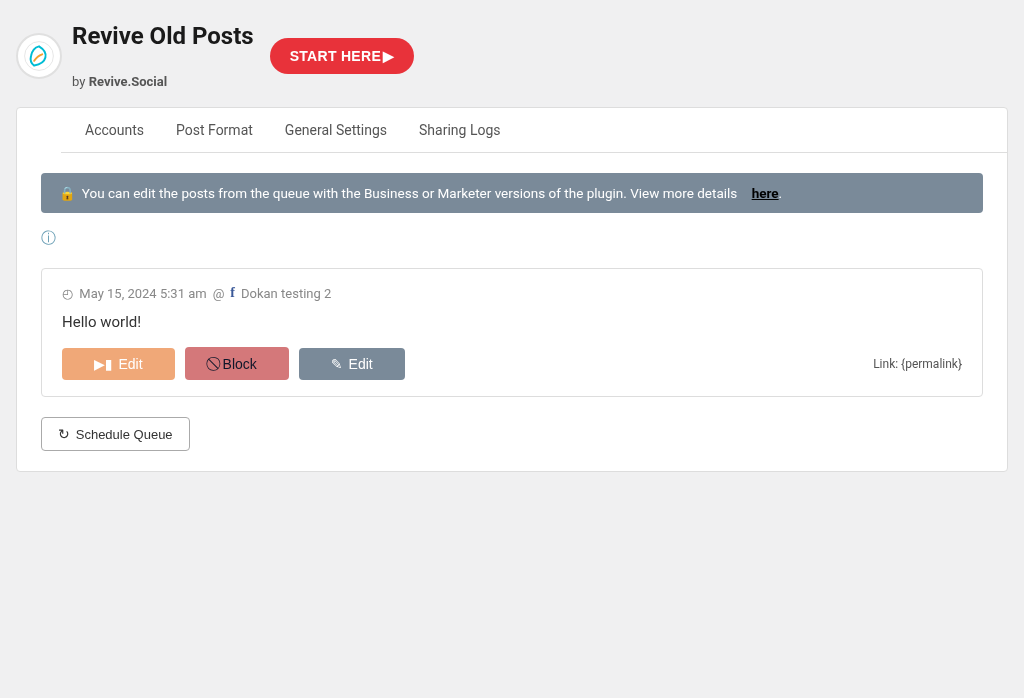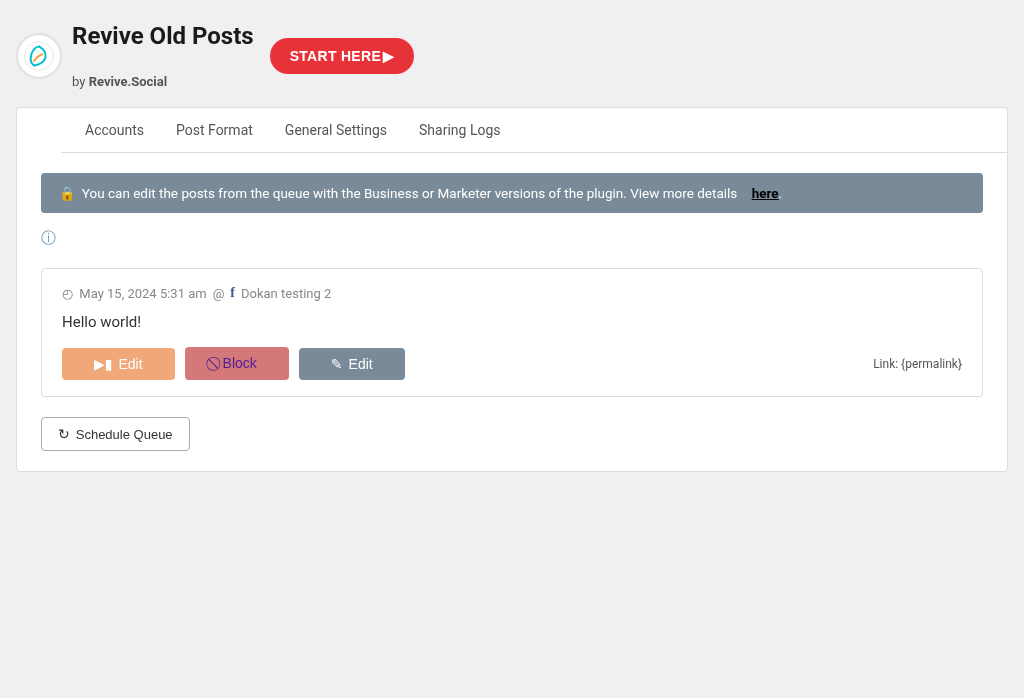--- a/index.html
+++ b/index.html
@@ -197,28 +197,28 @@
       font-size: 14px;
       cursor: pointer;
       display: flex;
       align-items: center;
       gap: 6px;
       font-weight: 500;
     }
 
     .btn-block {
       background: #d4787a;
-      color: #4c1d95;
+      color: #0f172a;
       border: none;
       border-radius: 4px;
       padding: 8px 32px;
       font-size: 14px;
       cursor: pointer;
       display: flex;
-      align-items: flex-start;
+      align-items: center;
       gap: 6px;
       font-weight: 500;
     }
 
     .btn-edit {
       background: #7a8a99;
       color: white;
       border: none;
       border-radius: 4px;
       padding: 8px 32px;

